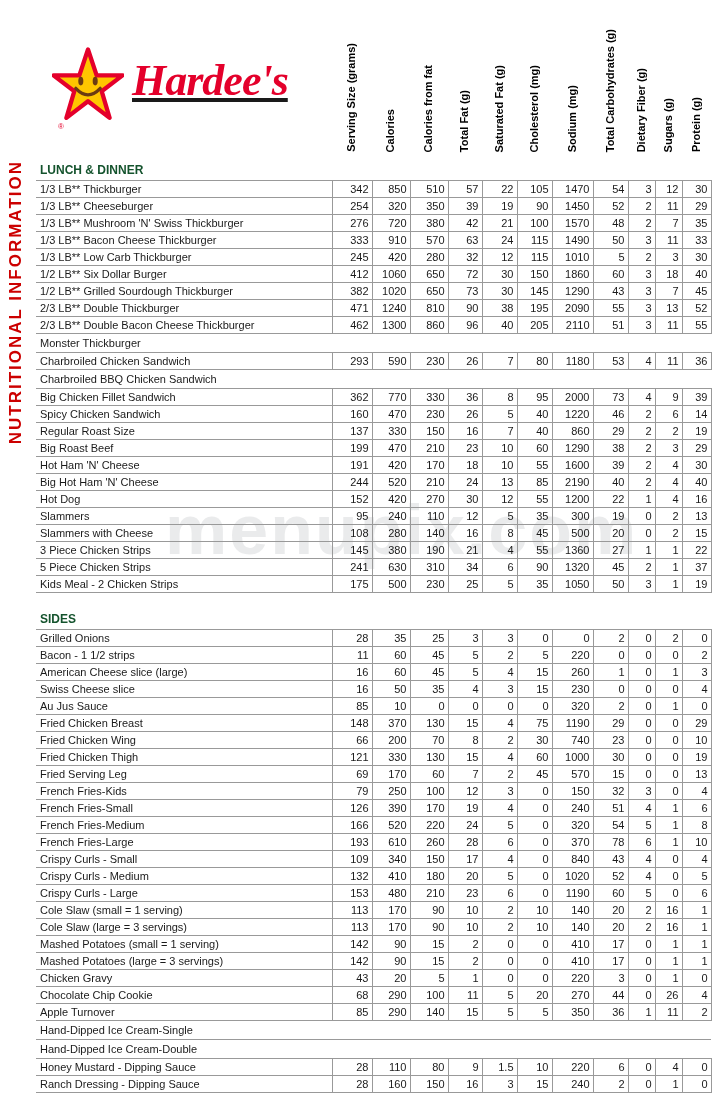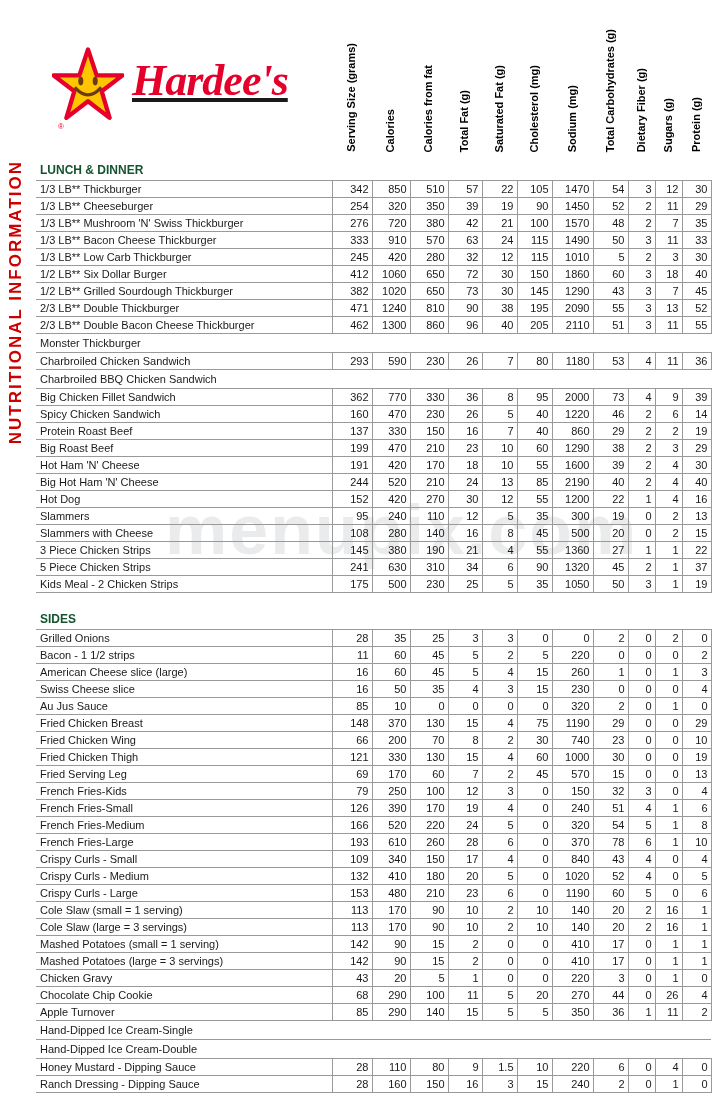--- a/index.html
+++ b/index.html
@@ -288,21 +288,21 @@
           <td class="num">26</td>
           <td class="num">5</td>
           <td class="num">40</td>
           <td class="num">1220</td>
           <td class="num">46</td>
           <td class="num">2</td>
           <td class="num">6</td>
           <td class="num">14</td>
         </tr>
         <tr class="item-row">
-          <td class="name">Protein Roast Beef</td>
+          <td class="name">Regular Roast Size</td>
           <td class="num">137</td>
           <td class="num">330</td>
           <td class="num">150</td>
           <td class="num">16</td>
           <td class="num">7</td>
           <td class="num">40</td>
           <td class="num">860</td>
           <td class="num">29</td>
           <td class="num">2</td>
           <td class="num">2</td>

